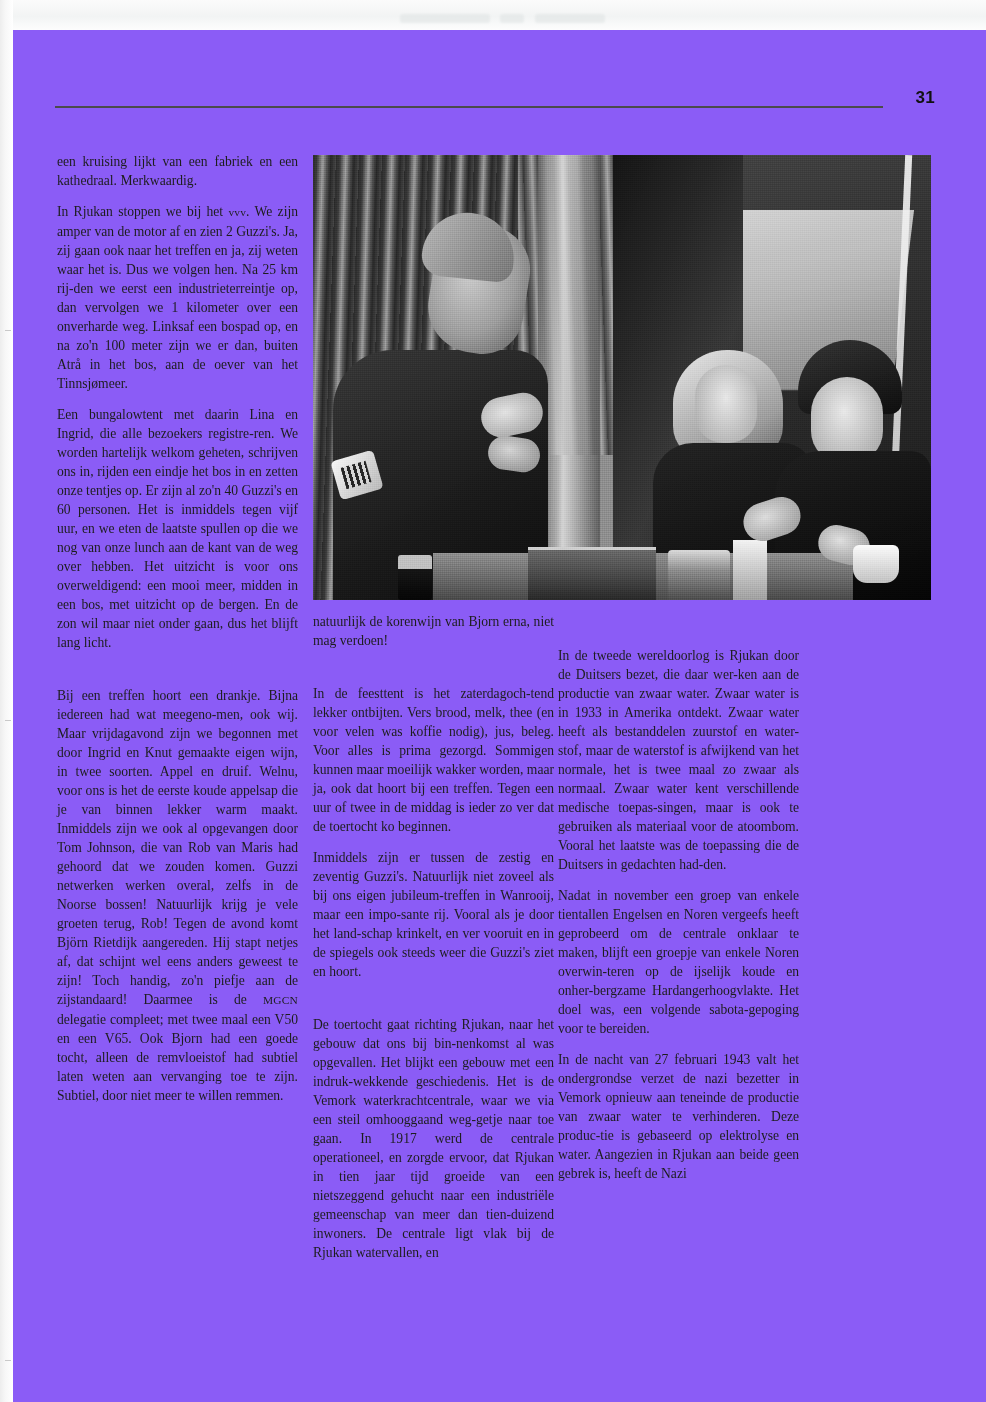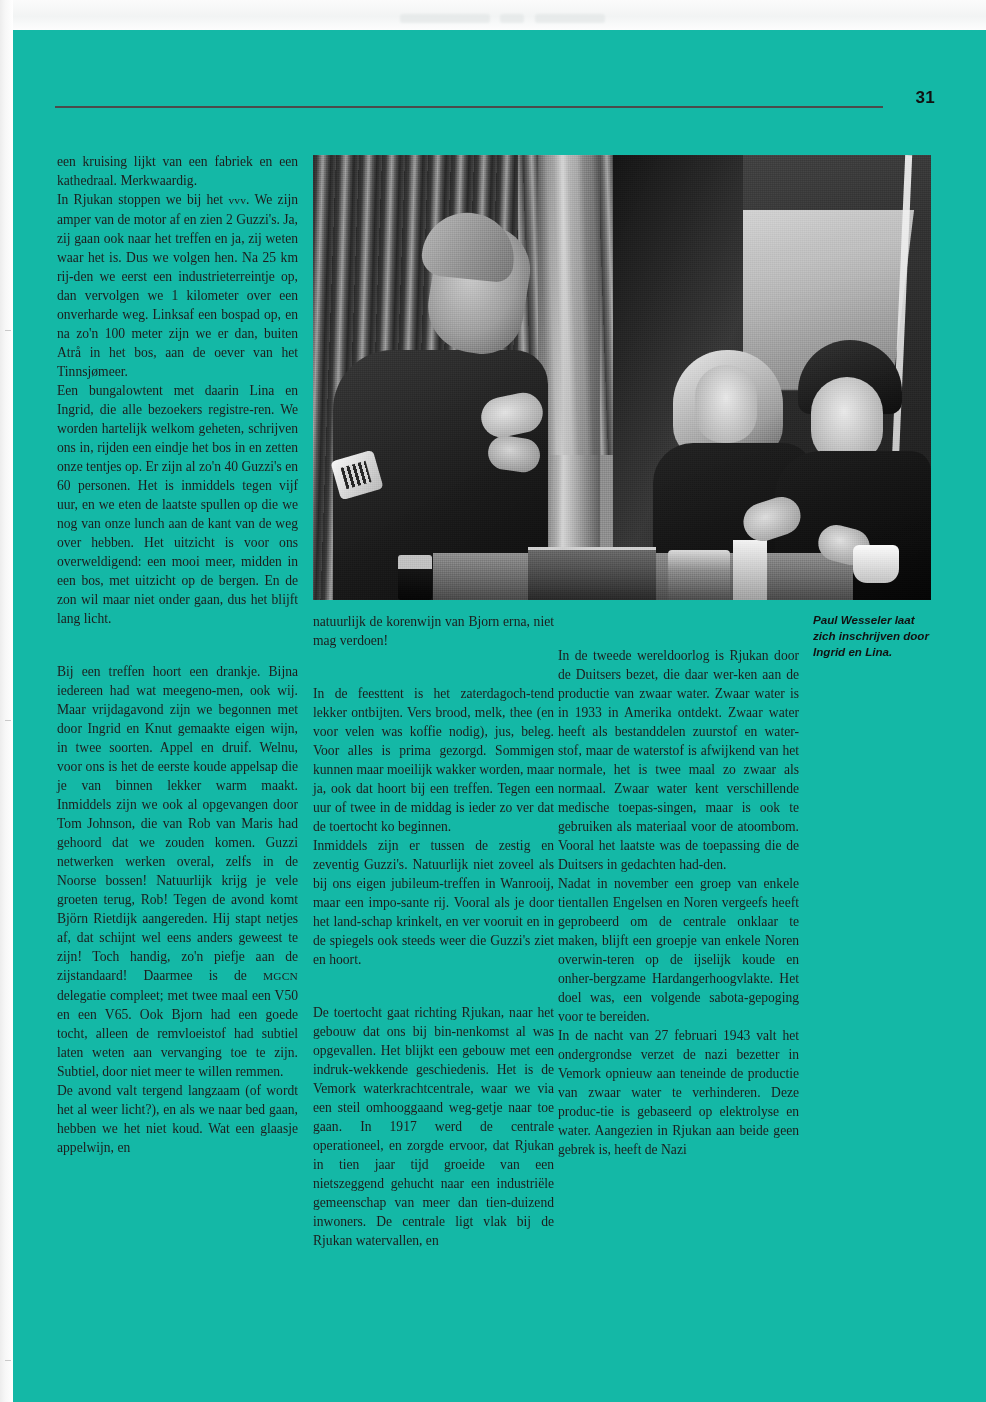--- a/index.html
+++ b/index.html
@@ -6,21 +6,21 @@
   body{
     width:986px;height:1402px;
     background:#ffffff;
     font-family:"Liberation Serif", serif;
     color:#1a1a1a;
     position:relative;
     overflow:hidden;
   }
   .page{
     position:absolute;inset:0;
-    background:#14b8a6;
+    background:#8b5cf6;
   }
   
   .scan-noise{
     position:absolute;left:0;top:0;width:986px;height:30px;
     background:linear-gradient(180deg,#fbfbfb 0%,#f2f4f4 55%,#fdfdfd 100%);
   }
   .scan-noise .smudge{
     position:absolute;top:14px;height:9px;
     background:#dfe3e3;opacity:.55;border-radius:2px;
     filter:blur(1px);
@@ -220,21 +220,21 @@
   .col{
     position:absolute;
     font-size:13.6px;
     line-height:19px;
     text-align:justify;
     text-justify:inter-word;
     hyphens:manual;
     color:#1d1d1d;
   }
   .col p{margin:0;}
-  .col p + p{margin-top:0px;}
+  .col p + p{margin-top:12px;}
   .col p.gap{margin-top:34px;}
   .col1{left:57px;top:152px;width:241px;}
   .col2{left:313px;top:612px;width:241px;}
   .col3{left:558px;top:612px;width:241px;}
   .sc{font-size:11.4px;letter-spacing:.2px;}
   .caption{
     position:absolute;left:813px;top:612px;width:124px;
     font-family:"Liberation Sans", sans-serif;
     font-style:italic;font-weight:bold;
     font-size:11.6px;line-height:16px;color:#111;
@@ -288,28 +288,26 @@
     <div class="layer ph-bottle"></div>
     <div class="layer ph-glass"></div>
     <div class="layer ph-hand1"></div>
     <div class="layer ph-hand2"></div>
     <div class="layer ph-hand3"></div>
     <div class="layer ph-hand4"></div>
     <div class="layer ph-cup"></div>
     <div class="layer ph-grain"></div>
   </div>
 
-  <div class="caption">Paul Wesseler laat zich inschrijven door Ingrid en Lina.</div>
 
   <div class="col col1">
     <p>een kruising lijkt van een fabriek en een kathedraal. Merkwaardig.</p>
     <p><span>In Rjukan stoppen we bij het </span><span class="sc">vvv</span><span>. We zijn amper van de motor af en zien 2 Guzzi's. Ja, zij gaan ook naar het treffen en ja, zij weten waar het is. Dus we volgen hen. Na 25 km rij-den we eerst een industrieterreintje op, dan vervolgen we 1 kilometer over een onverharde weg. Linksaf een bospad op, en na zo'n 100 meter zijn we er dan, buiten Atrå in het bos, aan de oever van het Tinnsjømeer.</span></p>
     <p>Een bungalowtent met daarin Lina en Ingrid, die alle bezoekers registre-ren. We worden hartelijk welkom geheten, schrijven ons in, rijden een eindje het bos in en zetten onze tentjes op. Er zijn al zo'n 40 Guzzi's en 60 personen. Het is inmiddels tegen vijf uur, en we eten de laatste spullen op die we nog van onze lunch aan de kant van de weg over hebben. Het uitzicht is voor ons overweldigend: een mooi meer, midden in een bos, met uitzicht op de bergen. En de zon wil maar niet onder gaan, dus het blijft lang licht.</p>
     <p class="gap"><span>Bij een treffen hoort een drankje. Bijna iedereen had wat meegeno-men, ook wij. Maar vrijdagavond zijn we begonnen met door Ingrid en Knut gemaakte eigen wijn, in twee soorten. Appel en druif. Welnu, voor ons is het de eerste koude appelsap die je van binnen lekker warm maakt. Inmiddels zijn we ook al opgevangen door Tom Johnson, die van Rob van Maris had gehoord dat we zouden komen. Guzzi netwerken werken overal, zelfs in de Noorse bossen! Natuurlijk krijg je vele groeten terug, Rob! Tegen de avond komt Björn Rietdijk aangereden. Hij stapt netjes af, dat schijnt wel eens anders geweest te zijn! Toch handig, zo'n piefje aan de zijstandaard! Daarmee is de </span><span class="sc">MGCN</span><span> delegatie compleet; met twee maal een V50 en een V65. Ook Bjorn had een goede tocht, alleen de remvloeistof had subtiel laten weten aan vervanging toe te zijn. Subtiel, door niet meer te willen remmen.</span></p>
-    <p>De avond valt tergend langzaam (of wordt het al weer licht?), en als we naar bed gaan, hebben we het niet koud. Wat een glaasje appelwijn, en</p>
   </div>
 
   <div class="col col2">
     <p>natuurlijk de korenwijn van Bjorn erna, niet mag verdoen!</p>
     <p class="gap">In de feesttent is het zaterdagoch-tend lekker ontbijten. Vers brood, melk, thee (en voor velen was koffie nodig), jus, beleg. Voor alles is prima gezorgd. Sommigen kunnen maar moeilijk wakker worden, maar ja, ook dat hoort bij een treffen. Tegen een uur of twee in de middag is ieder zo ver dat de toertocht ko beginnen.</p>
     <p>Inmiddels zijn er tussen de zestig en zeventig Guzzi's. Natuurlijk niet zoveel als bij ons eigen jubileum-treffen in Wanrooij, maar een impo-sante rij. Vooral als je door het land-schap krinkelt, en ver vooruit en in de spiegels ook steeds weer die Guzzi's ziet en hoort.</p>
     <p class="gap">De toertocht gaat richting Rjukan, naar het gebouw dat ons bij bin-nenkomst al was opgevallen. Het blijkt een gebouw met een indruk-wekkende geschiedenis. Het is de Vemork waterkrachtcentrale, waar we via een steil omhooggaand weg-getje naar toe gaan. In 1917 werd de centrale operationeel, en zorgde ervoor, dat Rjukan in tien jaar tijd groeide van een nietszeggend gehucht naar een industriële gemeenschap van meer dan tien-duizend inwoners. De centrale ligt vlak bij de Rjukan watervallen, en</p>
   </div>
 
   <div class="col col3">

